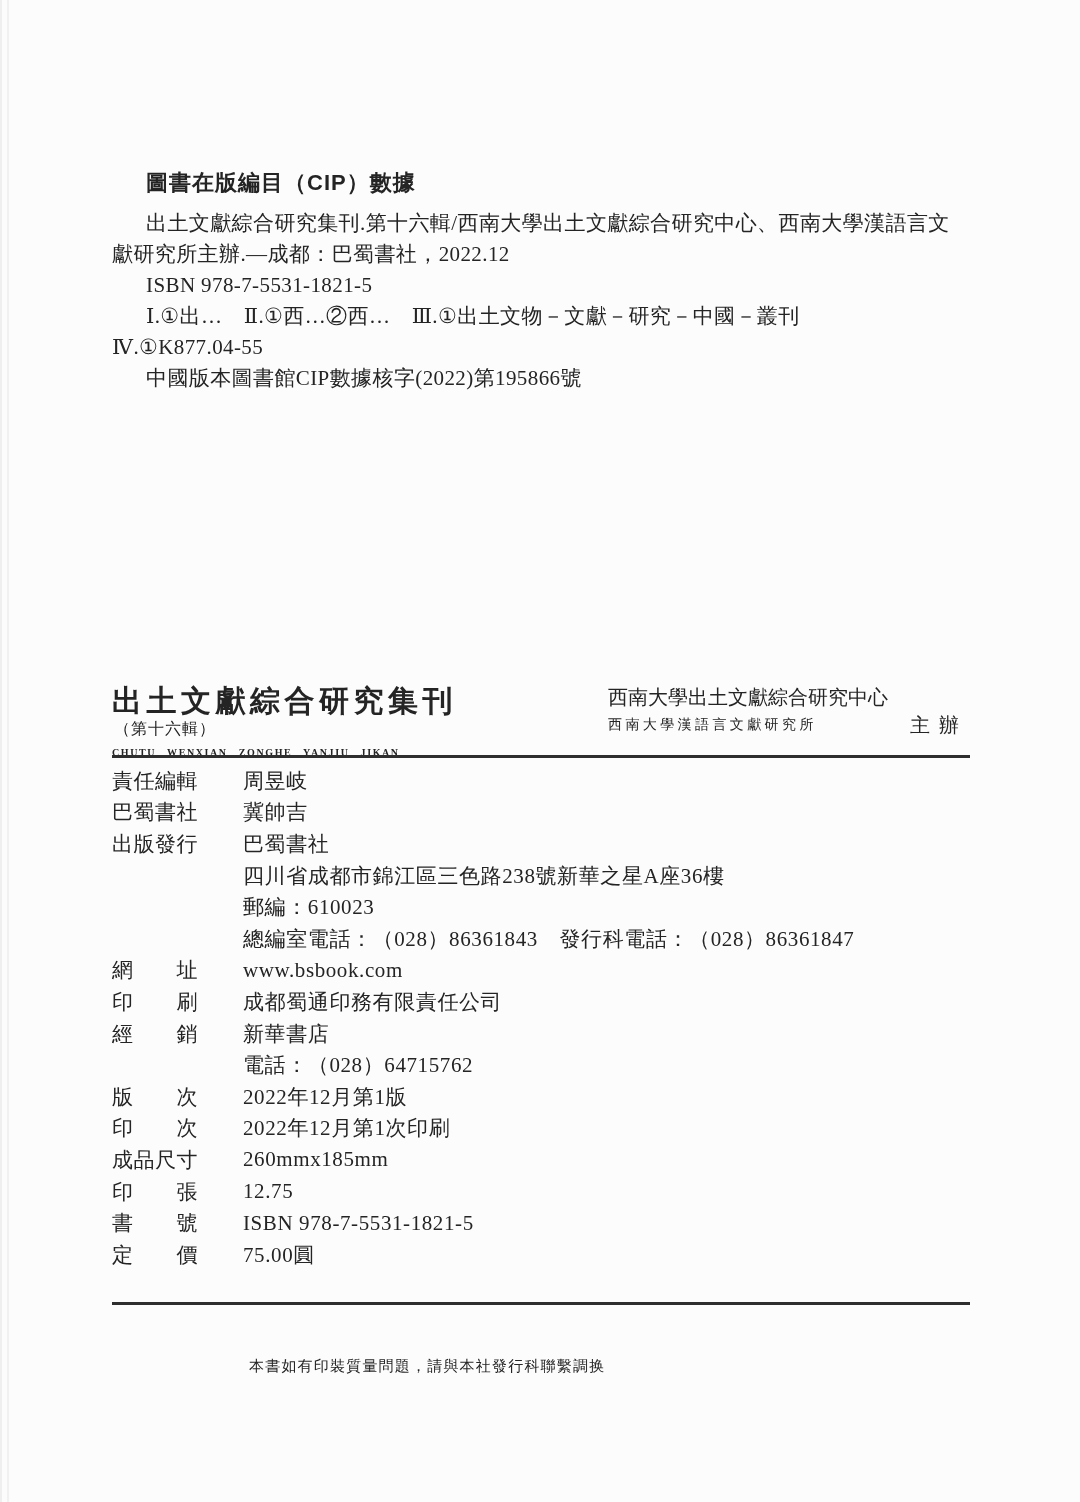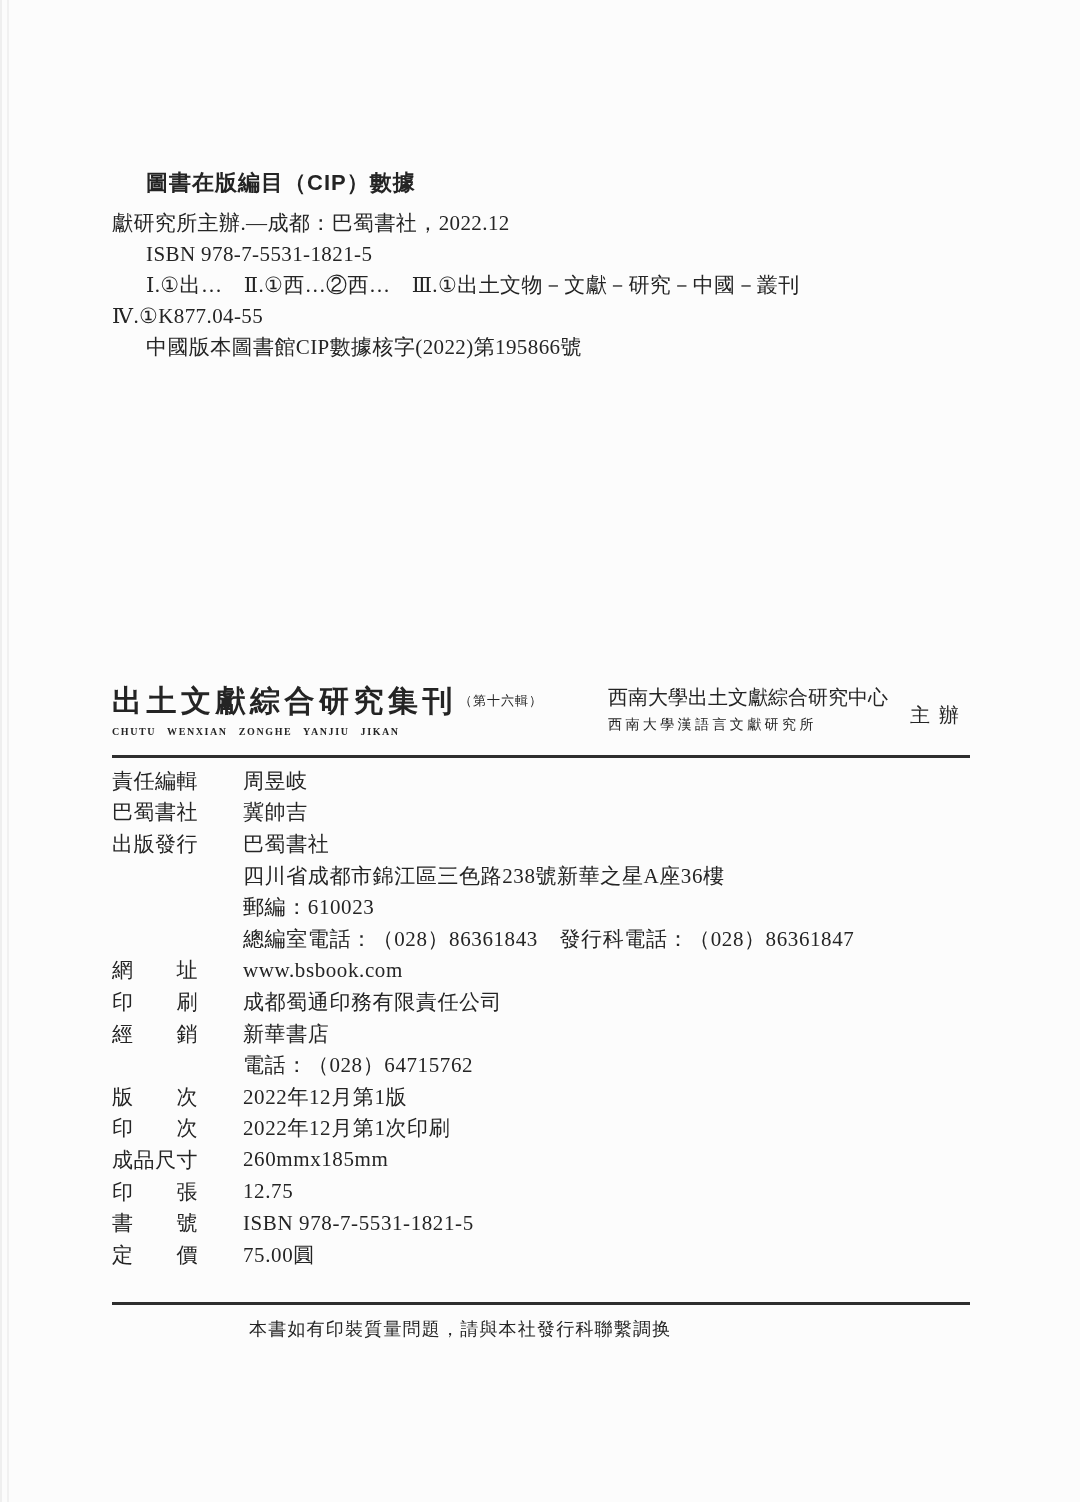--- a/index.html
+++ b/index.html
@@ -20,54 +20,55 @@
     font-family:"Liberation Sans","DejaVu Sans",sans-serif;
     font-weight:700;font-size:22px;line-height:30px;
     padding-left:34px;margin-bottom:10px;letter-spacing:1px;
   }
   .cip-line{font-size:21px;line-height:31px;letter-spacing:0.4px;white-space:pre;}
   .cip-line.indent{padding-left:34px;}
 
   
   .masthead{position:absolute;left:112px;top:683px;width:858px;display:flex;align-items:flex-start;}
   .mast-left{width:474px;flex:none;}
-  .title-row{display:flex;align-items:center;}
+  .title-row{display:flex;align-items:flex-start;flex-direction:column;}
   .journal-title{font-size:30px;font-weight:700;letter-spacing:4.5px;white-space:nowrap;line-height:36px;}
-  .volume{font-size:13px;letter-spacing:1px;margin-left:2px;white-space:nowrap;}
+  .volume{font-size:16px;letter-spacing:1px;margin-left:2px;white-space:nowrap;}
   .pinyin{font-size:10px;font-weight:600;letter-spacing:1.6px;word-spacing:7px;margin-top:7px;white-space:nowrap;}
   .mast-org{flex:none;width:284px;margin-left:22px;padding-top:1px;}
   .org1{font-size:20px;line-height:27px;white-space:nowrap;}
   .org2{font-size:14px;line-height:27px;letter-spacing:3.4px;white-space:nowrap;}
   .org-role{flex:none;font-size:20px;letter-spacing:9px;margin-left:18px;align-self:center;padding-top:10px;white-space:nowrap;}
 
   
   .rule{position:absolute;left:112px;width:858px;height:0;border-top:3px solid #2e2e2e;}
   .rule-top{top:755px;}
   .rule-bottom{top:1302px;}
 
   
   .colophon{position:absolute;left:112px;top:765px;width:858px;}
   .col-row{display:flex;height:31.6px;align-items:center;font-size:21px;}
   .row-label{flex:none;width:90px;letter-spacing:0.5px;white-space:pre;}
   .row-value{margin-left:41px;letter-spacing:0.6px;white-space:pre;}
 
   
-  .note{position:absolute;left:249px;top:1317px;font-size:18px;letter-spacing:1.2px;white-space:pre;}
+  .note{position:absolute;left:249px;top:1357px;font-size:15px;letter-spacing:1.2px;white-space:pre;}
 </style>
 </head>
 <body>
 
 <div class="page">
   <div class="scan-edge-outer"></div>
   <div class="scan-edge-inner"></div>
 
   <div class="cip">
     <div class="cip-heading">圖書在版編目（CIP）數據</div>
     <div>
 
+        <div class="cip-line indent">出土文獻綜合研究集刊.第十六輯/西南大學出土文獻綜合研究中心、西南大學漢語言文</div>
 
         <div class="cip-line">獻研究所主辦.—成都：巴蜀書社，2022.12</div>
 
         <div class="cip-line indent">ISBN 978-7-5531-1821-5</div>
 
         <div class="cip-line indent">Ⅰ.①出…　Ⅱ.①西…②西…　Ⅲ.①出土文物－文獻－研究－中國－叢刊</div>
 
         <div class="cip-line">Ⅳ.①K877.04-55</div>
 
         <div class="cip-line indent">中國版本圖書館CIP數據核字(2022)第195866號</div>

